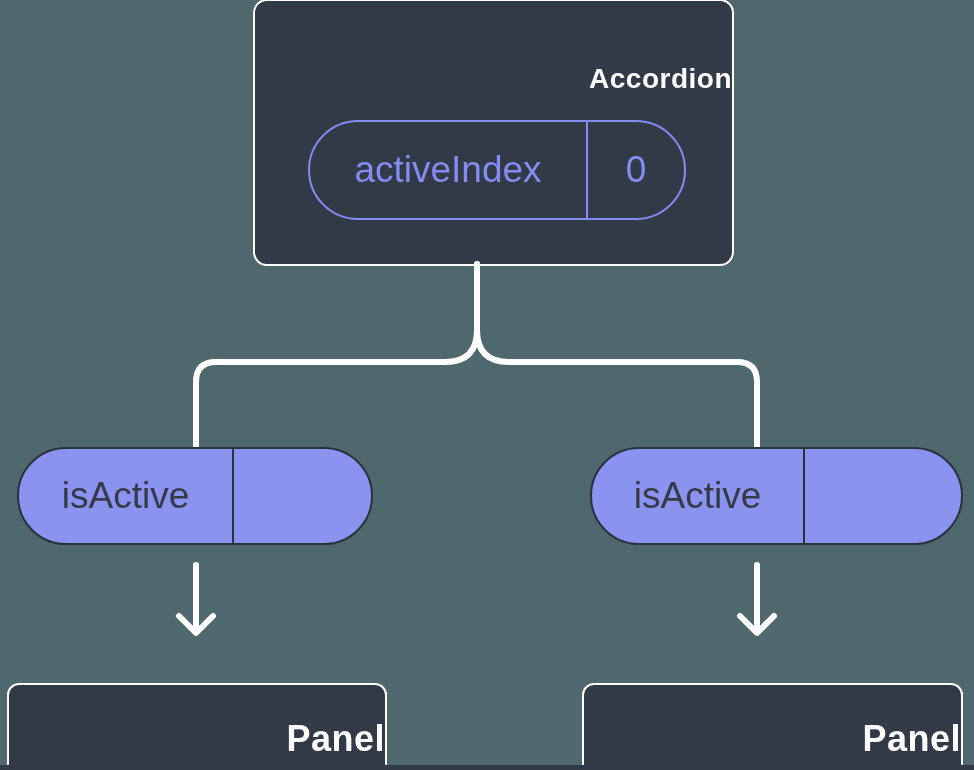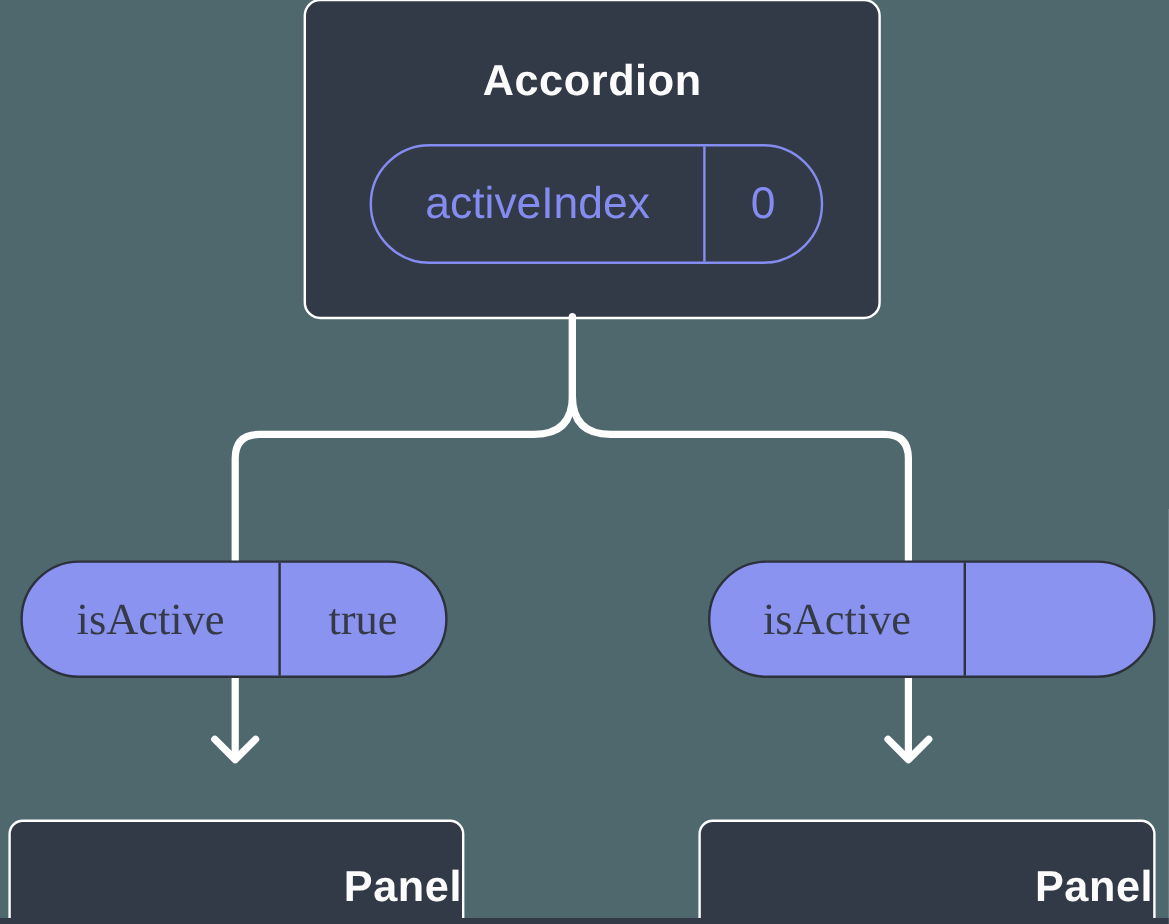--- a/index.html
+++ b/index.html
@@ -16,23 +16,23 @@
     background:var(--node-bg,#333A47);
     border:2.5px solid var(--node-border,#FFFFFF);
     box-sizing:border-box;
     color:var(--node-text,#FCFCFD);
   }
   .accordion-node{
     left:253px;top:-1px;width:481px;height:267px;
     border-radius:14px;
   }
   .node-title{
-    position:absolute;left:0;right:0;top:40px;
-    text-align:center;
-    font-size:36px;font-weight:600;line-height:52px;
+    position:absolute;left:0;right:0;top:52px;
+    text-align:right;
+    font-size:28px;font-weight:600;line-height:52px;
     letter-spacing:.5px;
   }
   
   .state-pill{
     position:absolute;left:53px;top:119px;
     width:378px;height:100px;
     border:2px solid var(--accent,#858CF1);
     border-radius:50px;
     box-sizing:border-box;
     display:flex;
@@ -41,30 +41,29 @@
     text-align:center;
   }
   .state-pill .seg{
     display:flex;align-items:center;justify-content:center;
     height:100%;
   }
   .state-pill .seg.key{width:276px;border-right:2px solid var(--accent,#858CF1);}
   .state-pill .seg.val{flex:1;}
   
   .prop-pill{
-    position:absolute;top:467px;height:98px;
+    position:absolute;top:447px;height:98px;
     background:var(--pill-bg,#8B93F0);
     border:2px solid var(--pill-border,#2B323C);
     border-radius:49px;
     box-sizing:border-box;
     display:flex;
     color:var(--pill-text,#353B46);
     font-size:37px;
     z-index:2;
-    font-family:Liberation Serif, serif;
   }
   .prop-pill .seg{
     display:flex;align-items:center;justify-content:center;
     height:100%;
   }
   .prop-pill .seg.key{border-right:2px solid var(--pill-border,#2B323C);}
   .prop-pill.left{left:17px;width:356px;}
   .prop-pill.left .seg.key{width:213px;}
   .prop-pill.right{left:590px;width:373px;}
   .prop-pill.right .seg.key{width:211px;}
@@ -112,21 +111,20 @@
   <div class="node accordion-node">
     <div class="node-title">Accordion</div>
     <div class="state-pill">
       <span class="seg key">activeIndex</span>
       <span class="seg val">0</span>
     </div>
   </div>
 
   <div class="prop-pill left">
     <span class="seg key">isActive</span>
-    <span class="seg val">true</span>
   </div>
 
   <div class="prop-pill right">
     <span class="seg key">isActive</span>
   </div>
 
   <div class="node panel-node left">
     <span>Panel</span>
   </div>
   <div class="node panel-node right">

